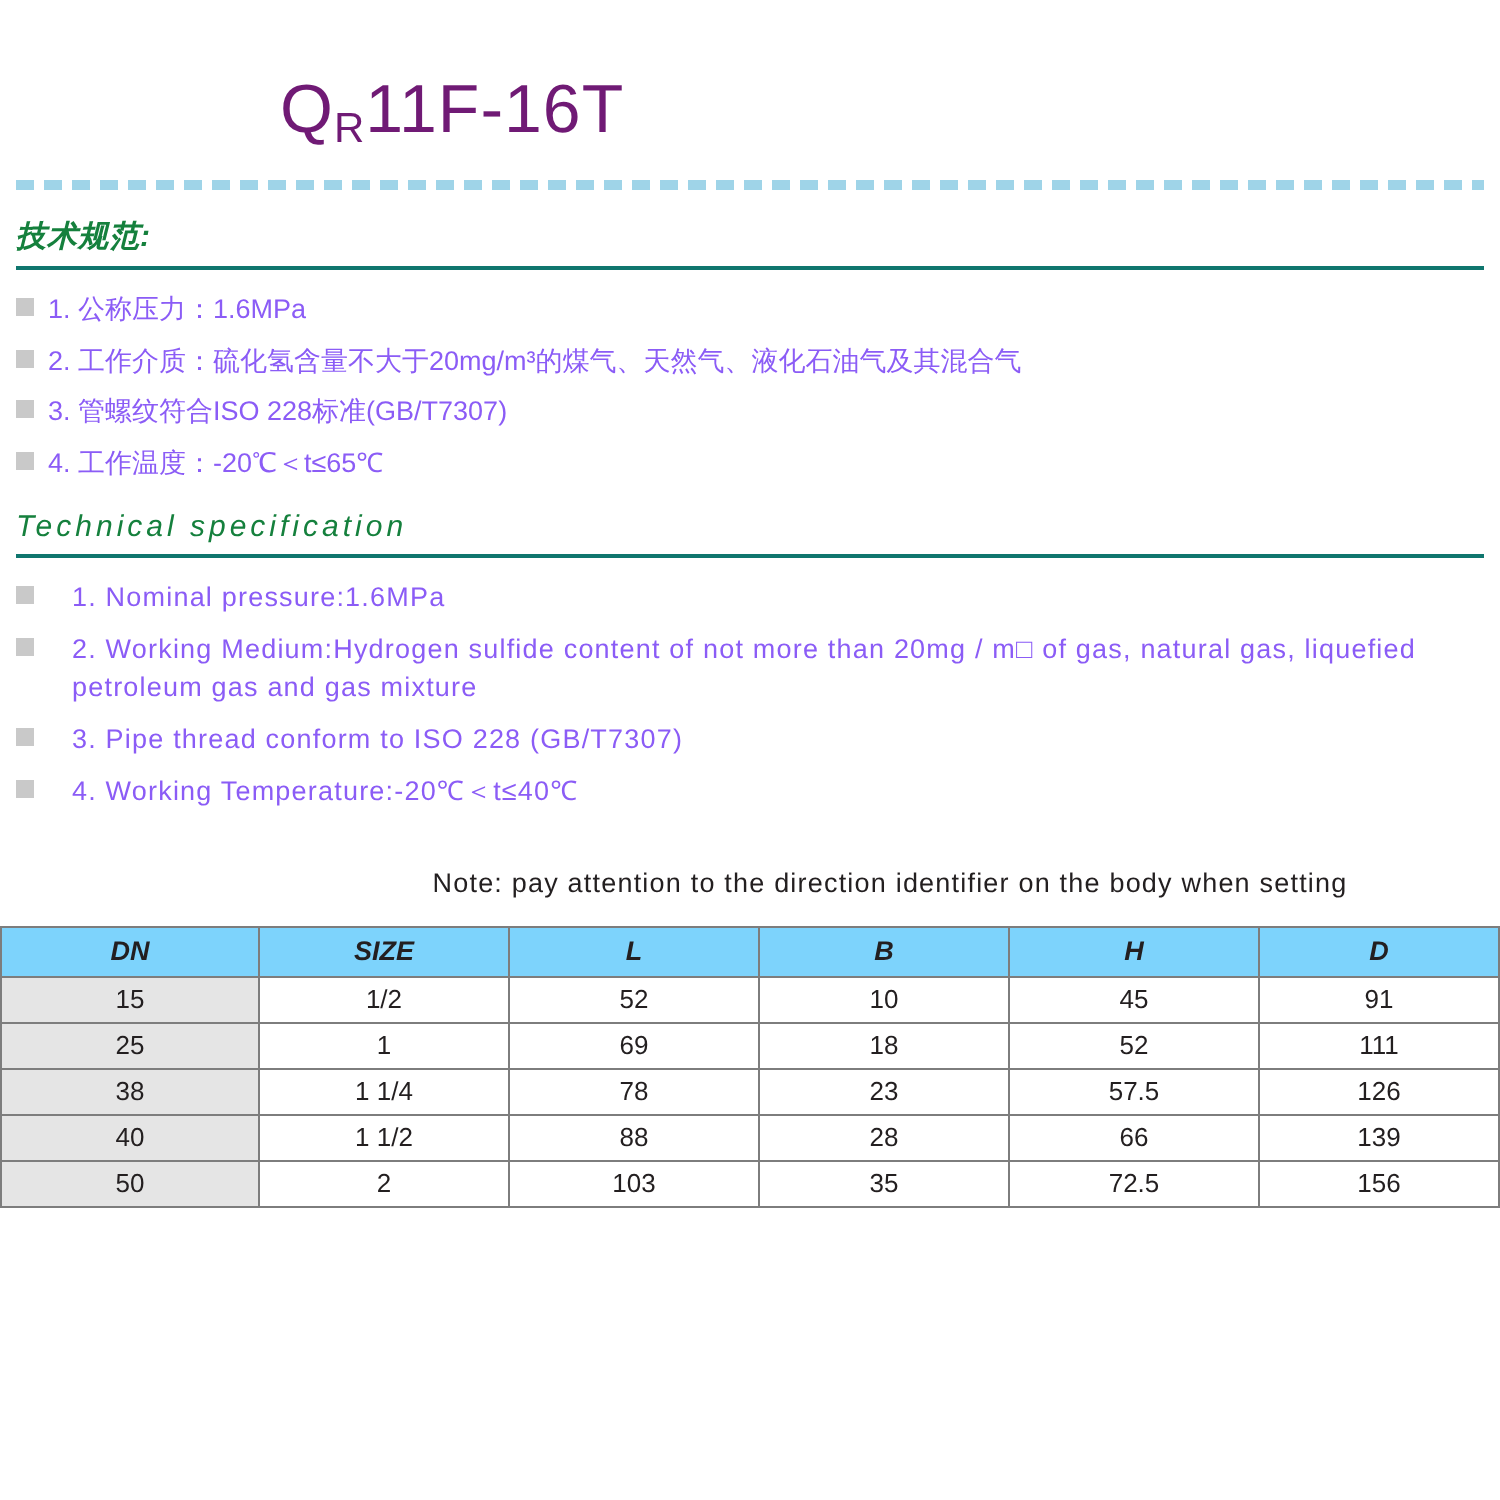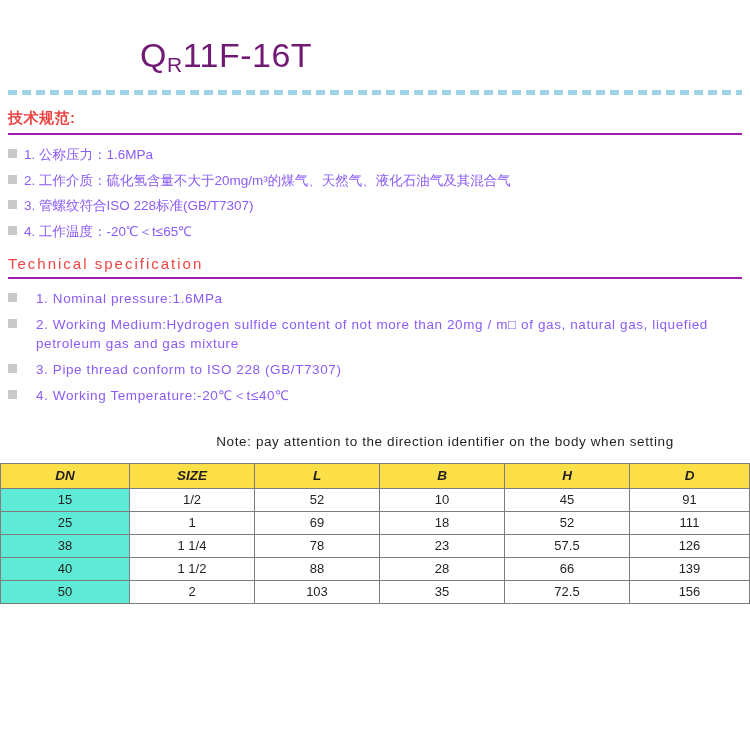--- a/index.html
+++ b/index.html
@@ -44,25 +44,26 @@
       to right,
       #9fd4e8 0px, #9fd4e8 9px,
       #ffffff 9px, #ffffff 14px
     );
   }
 
   
   .sec-head {
     margin: 14px 8px 0 8px;
     padding-bottom: 5px;
-    border-bottom: 2px solid #a21caf;
+    border-bottom: 2px solid #0f766e;
     font-size: 15px;
     font-weight: bold;
-    color: #ef4444;
+    color: #15803d;
     letter-spacing: 0.5px;
+    font-style: italic;
   }
   .sec-head.en {
     font-weight: normal;
     letter-spacing: 2px;
     font-size: 15px;
   }
 
   
   .list {
     margin: 10px 8px 0 8px;
@@ -112,28 +113,28 @@
     table-layout: fixed;
   }
   table.spec th, table.spec td {
     border: 1px solid #7d7d7d;
     height: 22px;
     text-align: center;
     font-size: 13px;
     padding: 0;
   }
   table.spec thead th {
-    background: #fde047;
+    background: #7dd3fc;
     font-style: italic;
     font-weight: bold;
     font-size: 13.5px;
     height: 24px;
   }
   table.spec tbody td.dn {
-    background: #5eead4;
+    background: #e5e5e5;
   }
 </style>
 </head>
 <body>
 
 <div class="title-wrap">
   <div class="title"><span>Q</span><span class="sub">R</span><span>11F-16T</span></div>
 </div>
 
 <div class="dash-rule"></div>

